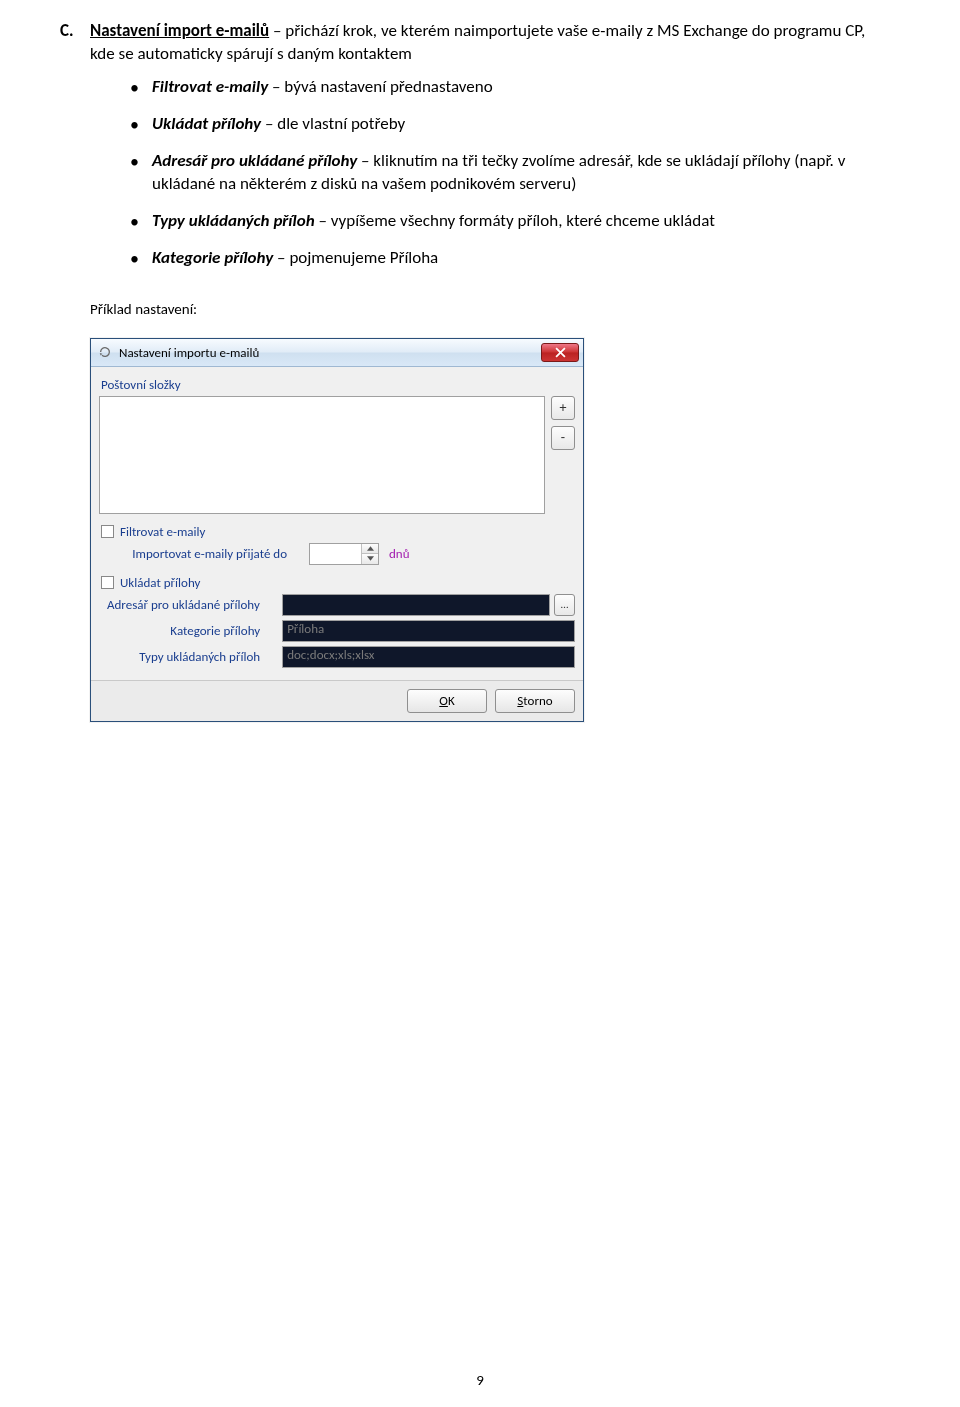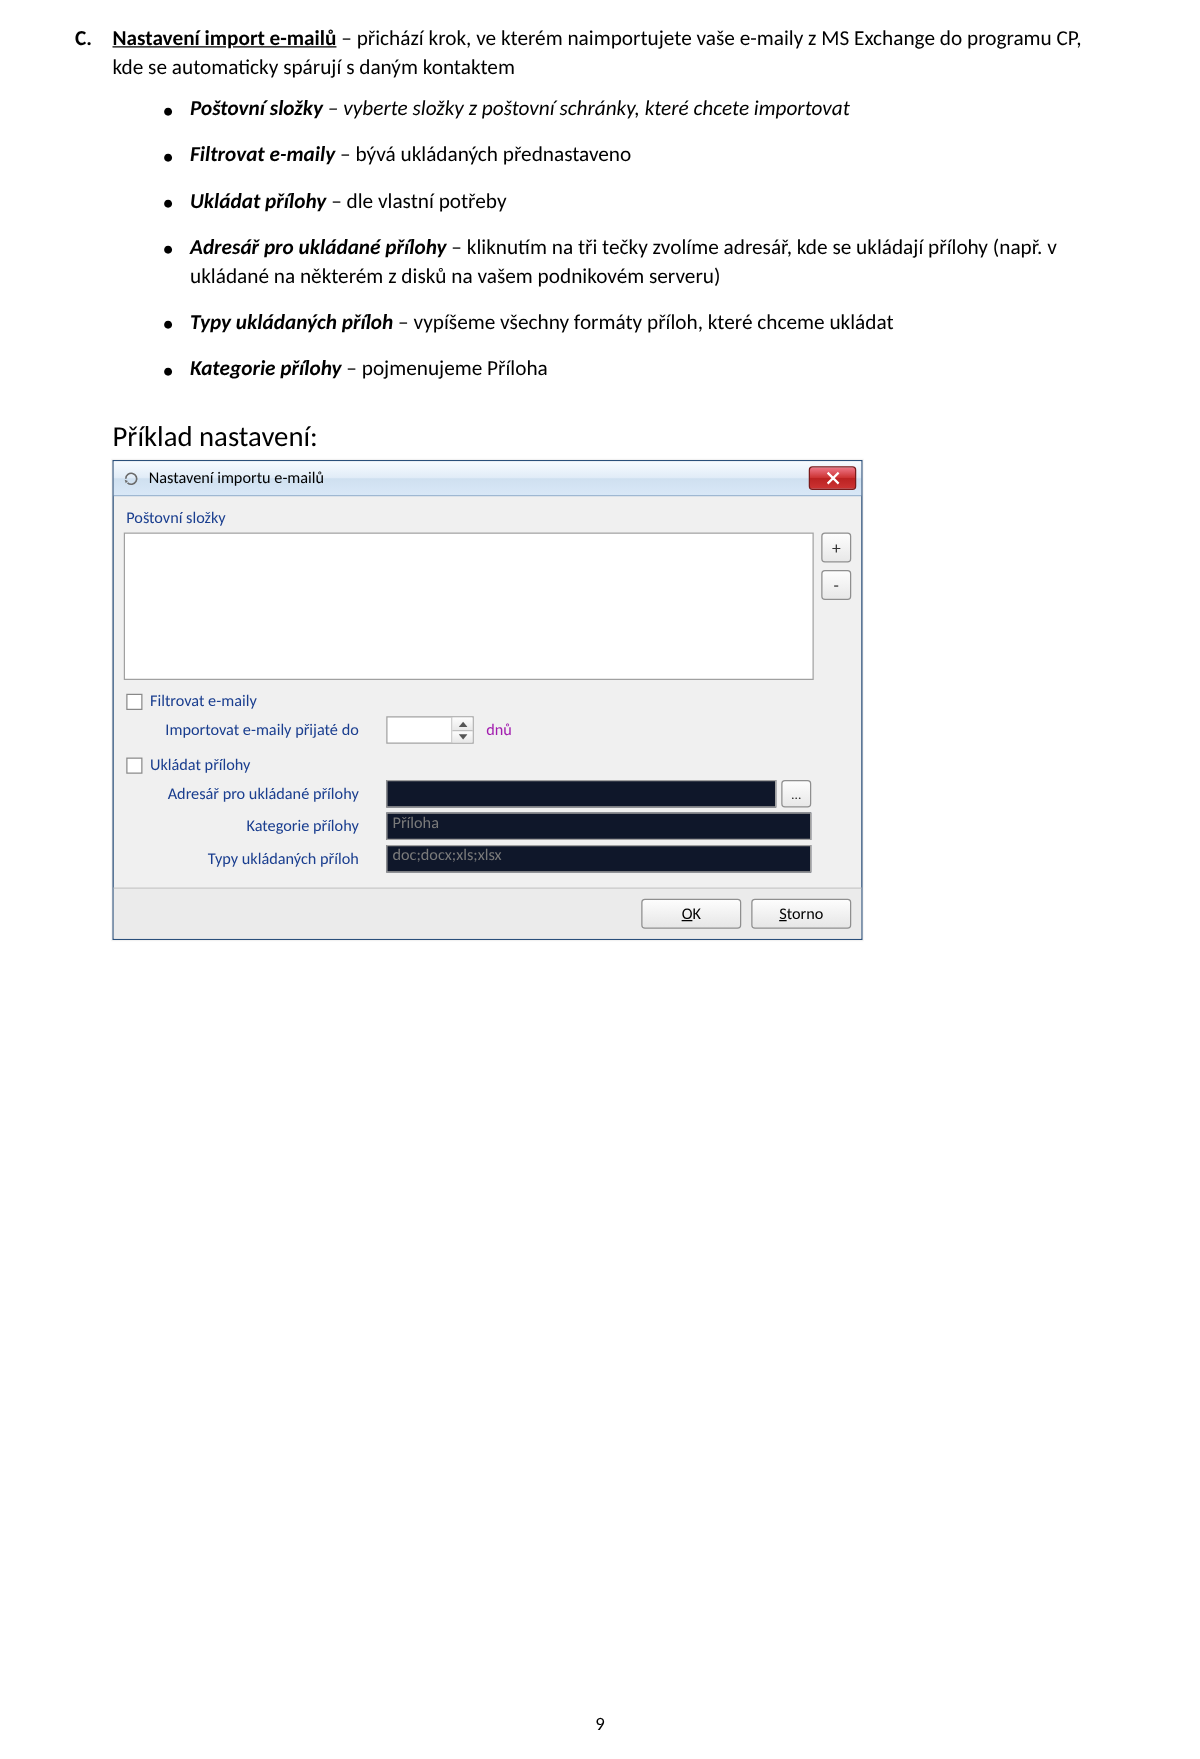--- a/index.html
+++ b/index.html
@@ -40,26 +40,26 @@
   .bullet-item::before {
     content: "•";
     position: absolute;
     left: 0;
     top: 0;
     font-size: 18px;
   }
   .bullet-item .bi { font-weight: bold; font-style: italic; }
   .bullet-item .i { font-style: italic; }
   .example-label {
-    font-size: 23px;
-    margin: 30px 0 4px 30px;
+    font-size: 15px;
+    margin: 30px 0 20px 30px;
   }
   
   .dialog {
-    width: 600px;
+    width: 494px;
     margin-left: 30px;
     border: 1px solid #2a4f7a;
     background: #f0f0f0;
     font-size: 13px;
     box-shadow: 0 0 0 1px rgba(0,0,0,0.05);
   }
   .titlebar {
     height: 28px;
     background: linear-gradient(#f7fbff, #e1ecf7 48%, #cfe0f0 52%, #d9e8f7);
     border-bottom: 1px solid #9fb8d2;
@@ -191,24 +191,21 @@
 
   <div class="list-letter">
     <div class="marker">C.</div>
     <div class="body">
       <span class="bold">Nastavení import e-mailů</span><span> – přichází krok, ve kterém naimportujete vaše e-maily z MS Exchange do programu CP, kde se automaticky spárují s daným kontaktem</span>
     </div>
   </div>
 
   <div class="sub-list">
     <div class="bullet-item">
-      <span class="bi">Poštovní složky</span><span class="i"> – vyberte složky z poštovní schránky, které chcete importovat</span>
-    </div>
-    <div class="bullet-item">
-      <span class="bi">Filtrovat e-maily</span><span> – bývá ukládaných přednastaveno</span>
+      <span class="bi">Filtrovat e-maily</span><span> – bývá nastavení přednastaveno</span>
     </div>
     <div class="bullet-item">
       <span class="bi">Ukládat přílohy</span><span> – dle vlastní potřeby</span>
     </div>
     <div class="bullet-item">
       <span class="bi">Adresář pro ukládané přílohy</span><span> – kliknutím na tři tečky zvolíme adresář, kde se ukládají přílohy (např. v ukládané na některém z disků na vašem podnikovém serveru)</span>
     </div>
     <div class="bullet-item">
       <span class="bi">Typy ukládaných příloh</span><span> – vypíšeme všechny formáty příloh, které chceme ukládat</span>
     </div>

